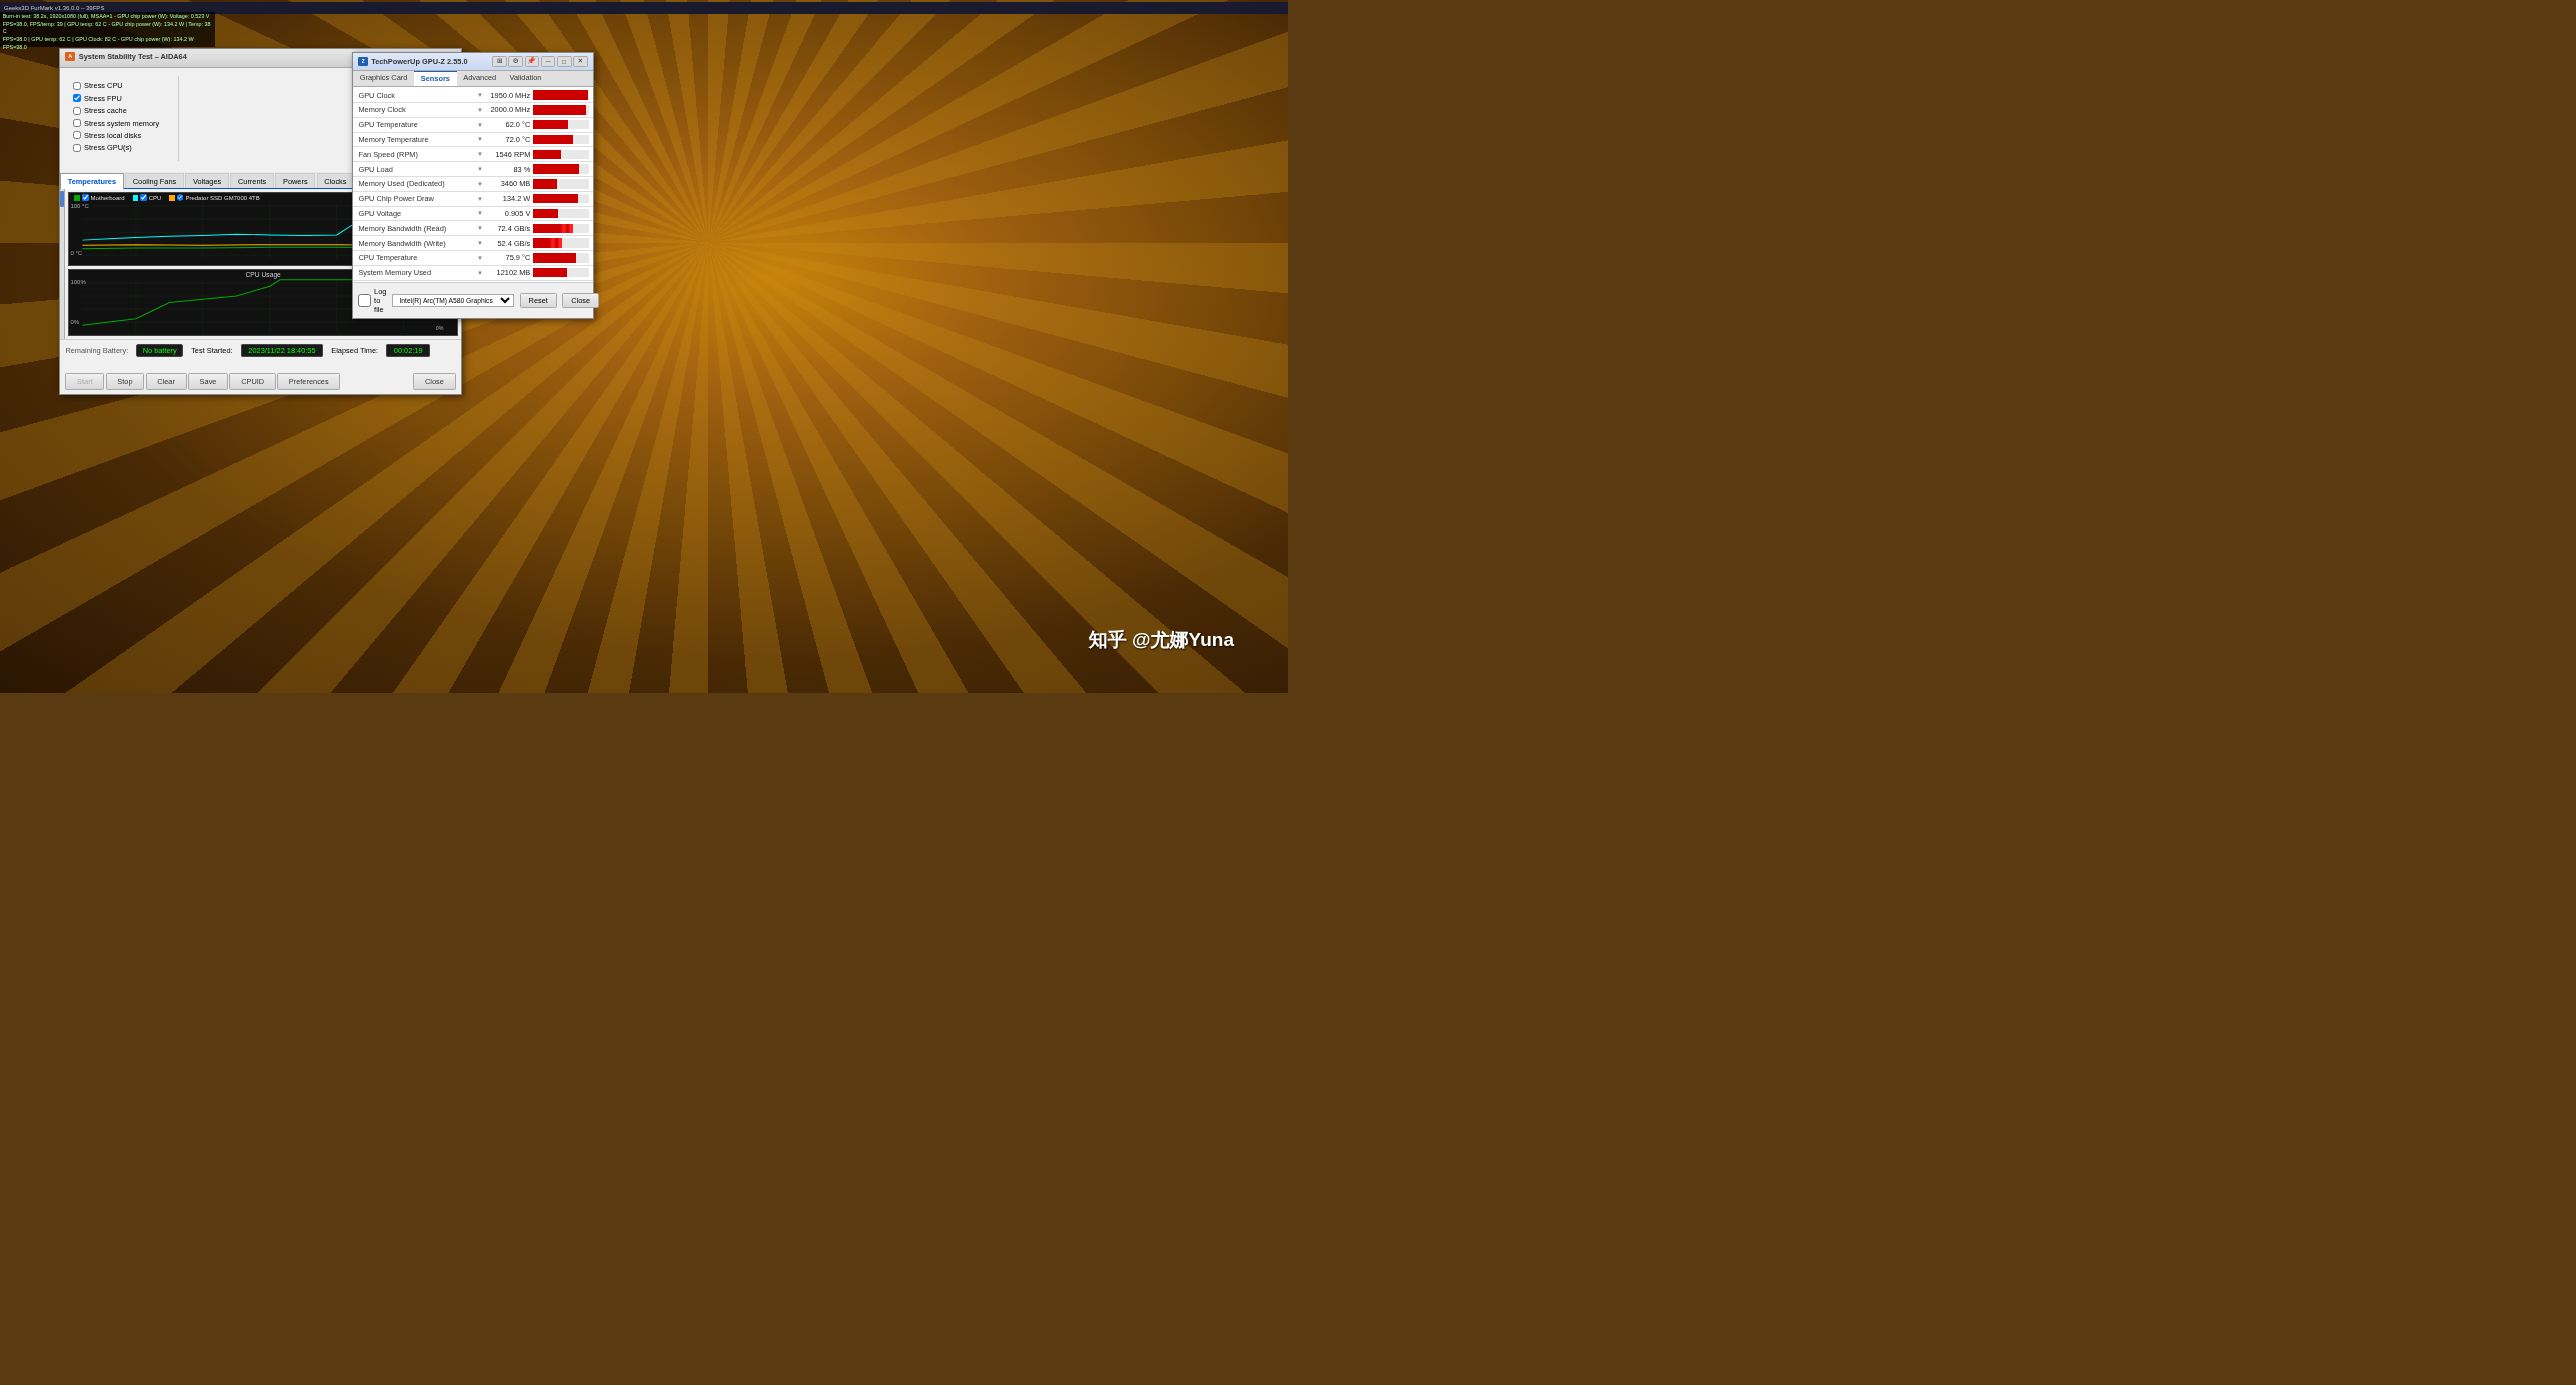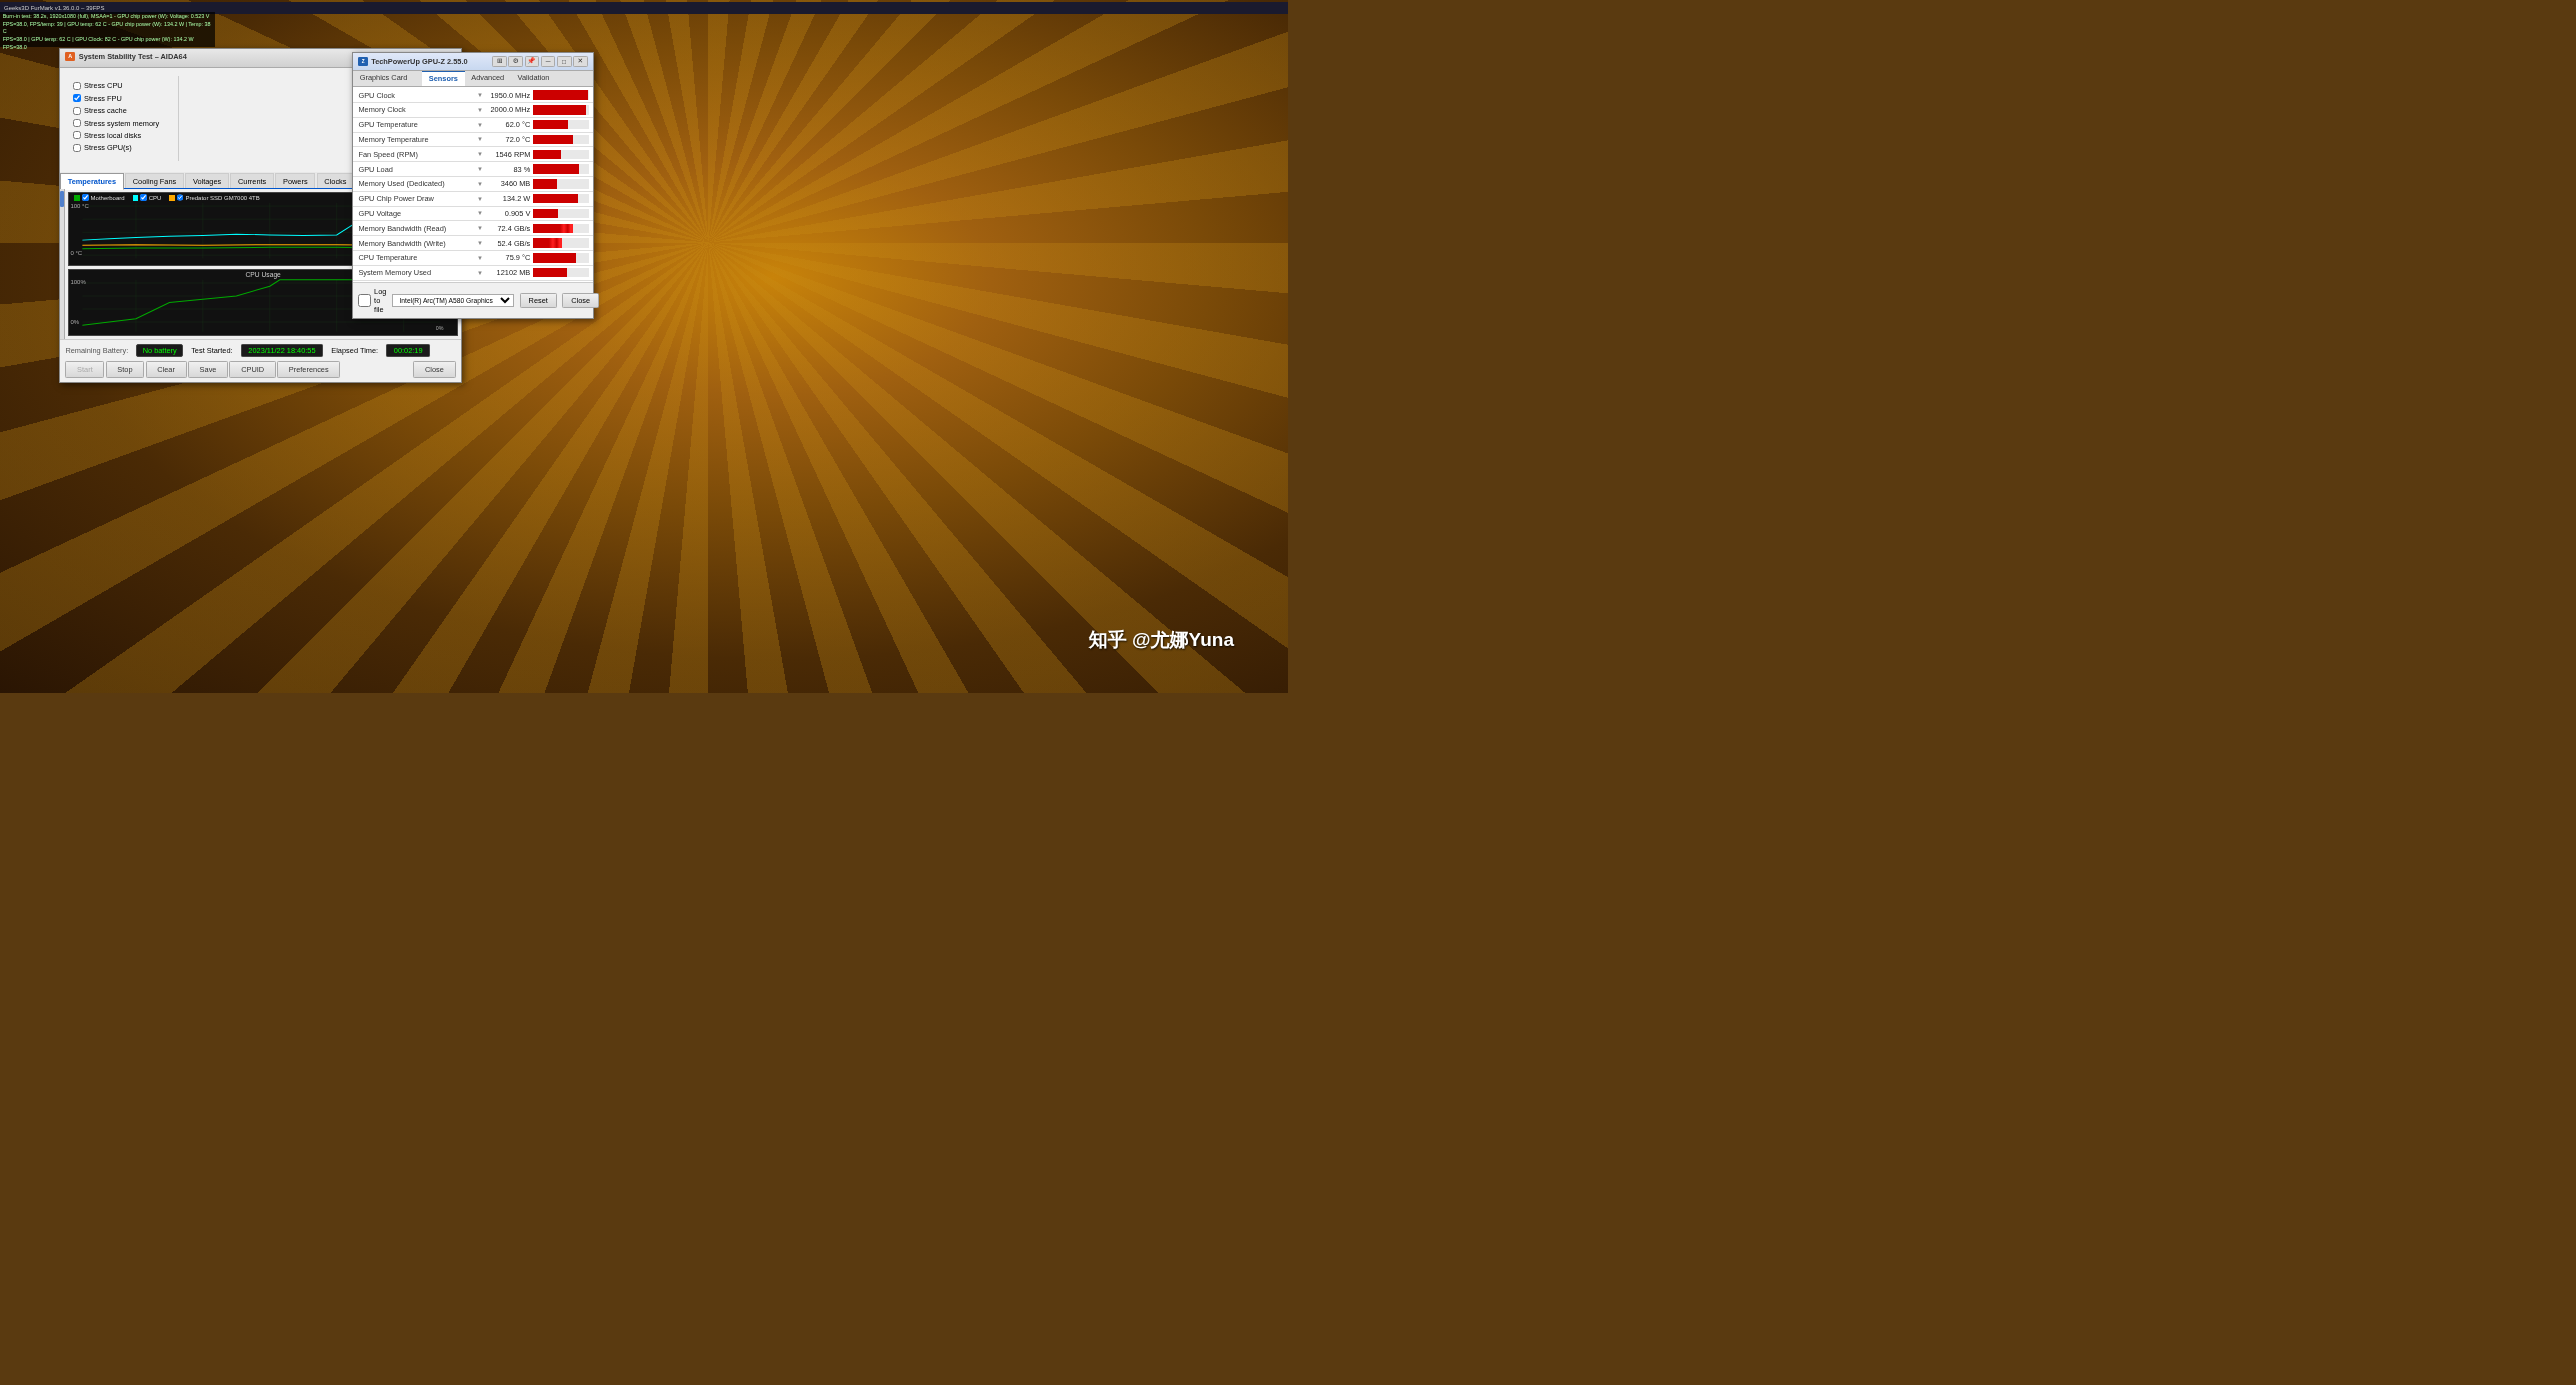--- a/index.html
+++ b/index.html
@@ -268,21 +268,21 @@
     .aida-bottom {
       clear: both;
       border-top: 0.7px solid #ccc;
       padding: 4px 5.4px;
       background: #f0f0f0;
     }
     .battery-row {
       display: flex;
       align-items: center;
       gap: 8px;
-      margin-bottom: 4px;
+      margin-bottom: 16px;
       font-size: 7.4px;
     }
     .battery-label { color: #555; }
     .battery-badge {
       background: #1a1a1a;
       color: #00ff00;
       padding: 1.3px 5.4px;
       font-size: 7.4px;
       border: 0.7px solid #444;
       border-radius: 2px;
@@ -360,21 +360,20 @@
       padding: 2.7px 6.7px;
       font-size: 7.4px;
       cursor: pointer;
       color: #333;
     }
     .gpuz-tab.active {
       background: white;
       border-top: 1.3px solid #2060b0;
       color: #2060b0;
       font-weight: 600;
-      margin-left: 8px;
     }
     .gpuz-sensor-row {
       display: flex;
       align-items: center;
       border-bottom: 0.7px solid #ddd;
       padding: 1.3px 0;
       min-height: 14.8px;
     }
     .gpuz-sensor-name {
       width: 121px;

